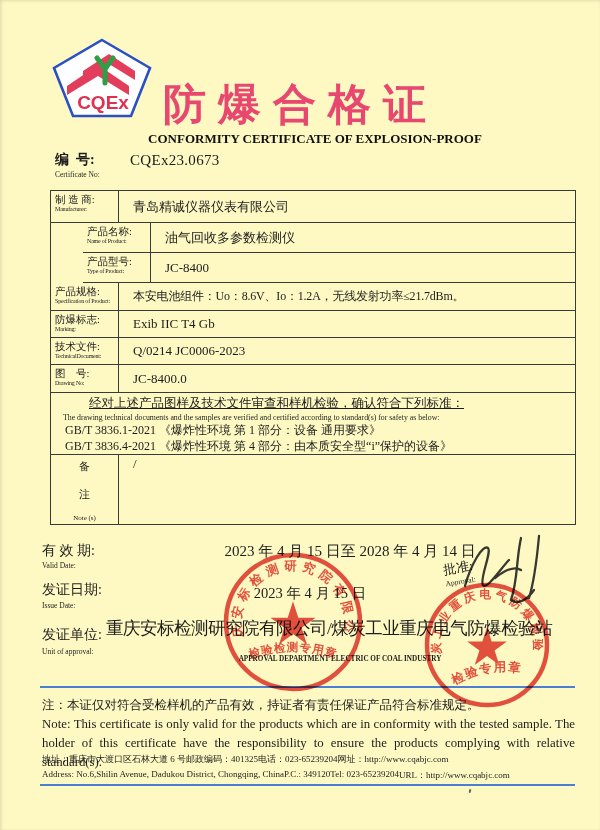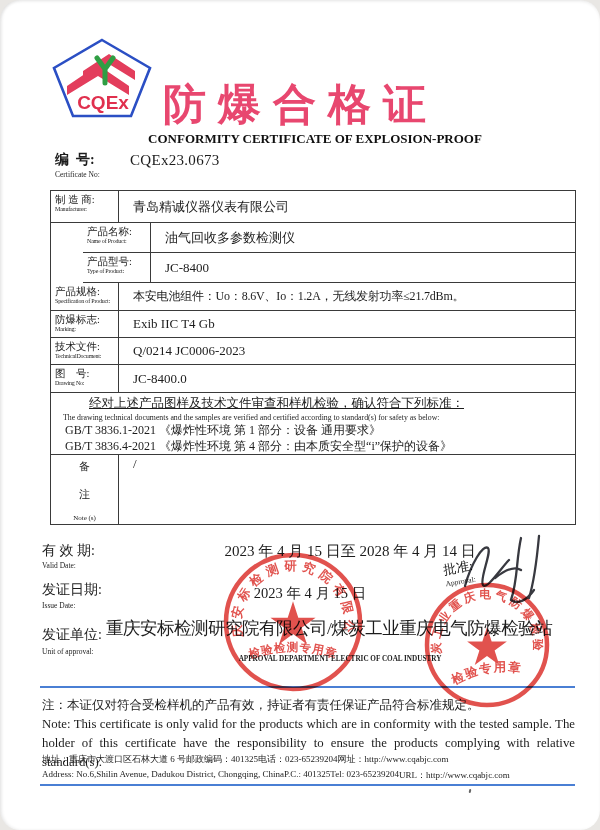--- a/index.html
+++ b/index.html
@@ -1,18 +1,18 @@
 <!DOCTYPE html>
 <html><head>
 <meta charset="utf-8">
 <style>
   html,body{margin:0;padding:0;background:#e9e7e4;}
-  #page{position:relative;width:600px;height:830px;background:#ffffff;overflow:hidden;
+  #page{position:relative;width:600px;height:830px;background:#fef9c3;overflow:hidden;
         font-family:"Liberation Serif","DejaVu Serif",serif;color:#1c1c1c;
-        box-shadow:inset 2px 0 3px rgba(0,0,0,.08), inset 0 2px 3px rgba(0,0,0,.05);border-radius:20px;}
+        box-shadow:inset 2px 0 3px rgba(0,0,0,.08), inset 0 2px 3px rgba(0,0,0,.05);}
   .abs{position:absolute;}
   
   #title{left:163px;top:76px;font-size:43px;font-weight:700;color:#e8476f;letter-spacing:12px;white-space:nowrap;}
   #subtitle{left:95px;top:131px;width:440px;text-align:center;font-size:13px;font-weight:700;color:#101010;}
   #certno-cn{left:55px;top:151px;font-size:14px;font-weight:600;white-space:pre;}
   #certno-en{left:55px;top:170px;font-size:7.5px;}
   #certno-val{left:130px;top:152px;font-size:15px;letter-spacing:.3px;}
   
   #cert-table{left:50px;top:190px;width:524px;border:1.5px solid #3a3a3a;background:transparent;}
   .trow{display:flex;border-bottom:1px solid #3a3a3a;box-sizing:border-box;}
@@ -172,21 +172,21 @@
   <div class="abs" id="foot-note-cn">注：本证仅对符合受检样机的产品有效，持证者有责任保证产品符合标准规定。</div>
   <div class="abs" id="foot-note-en">Note: This certificate is only valid for the products which are in conformity with the tested sample. The holder of this certificate have the responsibility to ensure the products complying with relative standard(s).</div>
   <div class="abs contact-row" id="contact-cn">
     <span>地址：重庆市大渡口区石林大道 6 号</span>
     <span>邮政编码：401325</span>
     <span>电话：023-65239204</span>
     <span>网址：http://www.cqabjc.com</span>
   </div>
   <div class="abs contact-row" id="contact-en">
     <span>Address: No.6,Shilin Avenue, Dadukou District, Chongqing, China</span>
-    <span>P.C.: 401325</span>
+    <span>P.C.: 349120</span>
     <span>Tel:  023-65239204</span>
     <span>URL：http://www.cqabjc.com</span>
   </div>
   <div class="abs blue-line" id="divider2"></div>
   <div class="abs" id="stray-mark"></div>
 
   <svg class="abs stamp" style="left:218px;top:547px" width="150" height="150" viewBox="0 0 150 150">
     <defs>
         <path id="ringL" d="M26.1,92.8 A52,52 0 1 1 123.9,92.8"></path>
       </defs>

